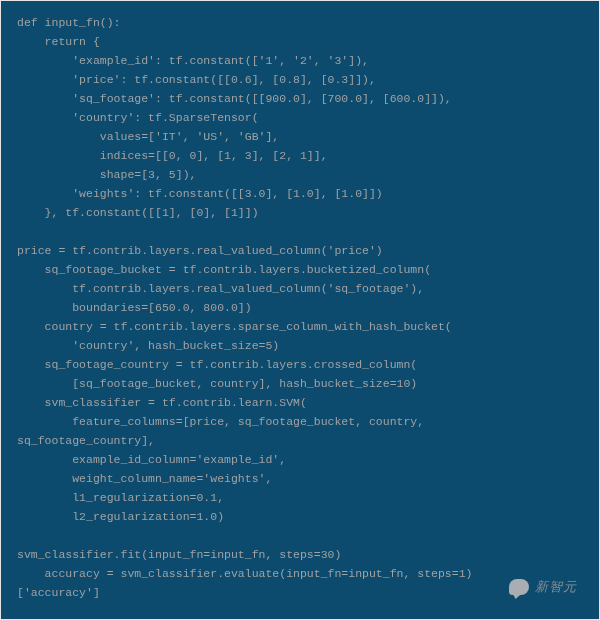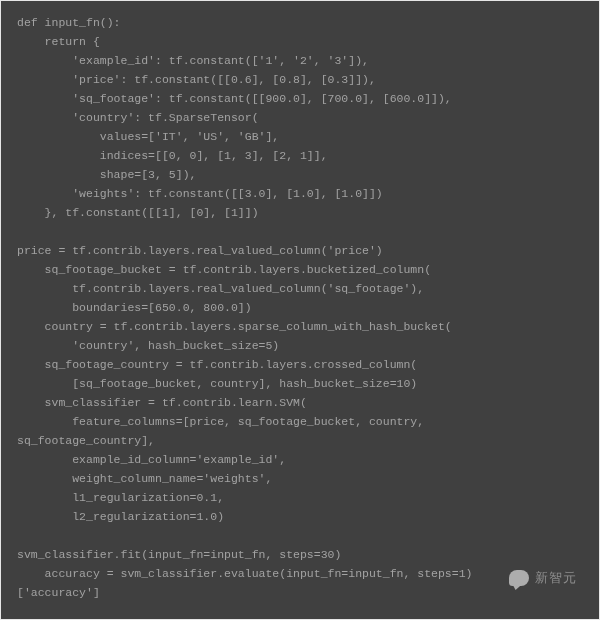--- a/index.html
+++ b/index.html
@@ -8,40 +8,41 @@
     width: 600px;
     height: 620px;
     overflow: hidden;
     background: #ffffff;
   }
   .viewport {
     width: 600px;
     height: 620px;
     box-sizing: border-box;
     border: 1px solid #e6e6e6;
-    background: #404040;
+    background: #0c4a6e;
     position: relative;
     padding: 12px 10px 10px 16px;
   }
   pre.code {
     margin: 0;
     font-family: "Courier New", Courier, monospace;
     font-size: 11.5px;
     line-height: 19px;
     color: #a2a2a2;
     white-space: pre;
   }
   .watermark {
     position: absolute;
     right: 22px;
-    bottom: 32px;
+    bottom: 23px;
     display: flex;
     align-items: center;
     gap: 6px;
     opacity: 0.9;
+    font-style: italic;
   }
   .watermark .bubble {
     width: 20px;
     height: 16px;
     border-radius: 9px 9px 9px 4px;
     background: #b9b9b9;
     position: relative;
   }
   .watermark .bubble::after {
     content: "";

